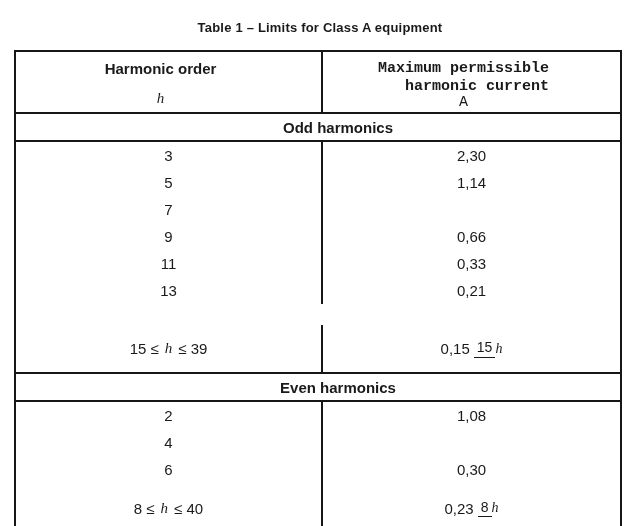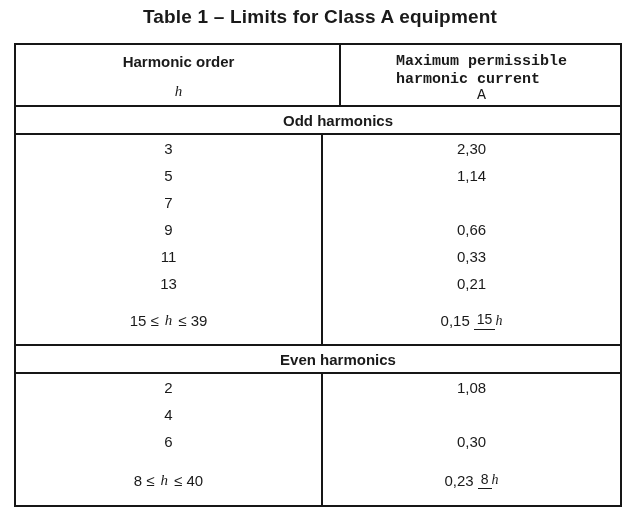--- a/index.html
+++ b/index.html
@@ -6,63 +6,62 @@
     margin: 0;
     padding: 0;
     width: 640px;
     height: 526px;
     background: #ffffff;
     font-family: "Liberation Sans", sans-serif;
     color: #1a1a1a;
     overflow: hidden;
   }
   .page-title {
-    padding-top: 6px;
+    padding-top: 20px;
     text-align: center;
     font-weight: bold;
-    font-size: 19px;
+    font-size: 13px;
     letter-spacing: 0.2px;
   }
   .tbl {
     margin: 15px 0 0 14px;
     width: 604px;
     border: 2px solid #161616;
     box-sizing: content-box;
   }
   .hdr-row {
     display: flex;
     height: 60px;
   }
   .hdr-cell {
     box-sizing: border-box;
     display: flex;
     flex-direction: column;
     justify-content: space-between;
     align-items: center;
-    text-align: left;
+    text-align: right;
     padding: 8px 20px 4px 4px;
-    margin-left: 18px;
   }
   .hdr-cell.c1 { width: 307px; border-right: 2px solid #161616; }
   .hdr-cell.c2 { flex: 1; font-family: Liberation Mono, monospace; }
   .hdr-title { font-weight: bold; font-size: 15px; line-height: 1.18; }
   .hdr-sub { font-size: 15px; line-height: 1.1; padding-bottom: 2px; }
   .section-bar {
     border-top: 2px solid #161616;
     border-bottom: 2px solid #161616;
     height: 26px;
     display: flex;
     align-items: center;
     justify-content: center;
     font-weight: bold;
     font-size: 15px;
     padding-left: 40px;
   }
   .data-row { display: flex; height: 27px; }
-  .data-row.tall-odd { height: 47px; }
+  .data-row.tall-odd { height: 47px; margin-top: 21px; }
   .data-row.tall-even { height: 50px; }
   .data-row .c1 {
     box-sizing: border-box;
     width: 307px;
     border-right: 2px solid #161616;
     display: flex;
     align-items: center;
     justify-content: center;
   }
   .data-row .c2 {

